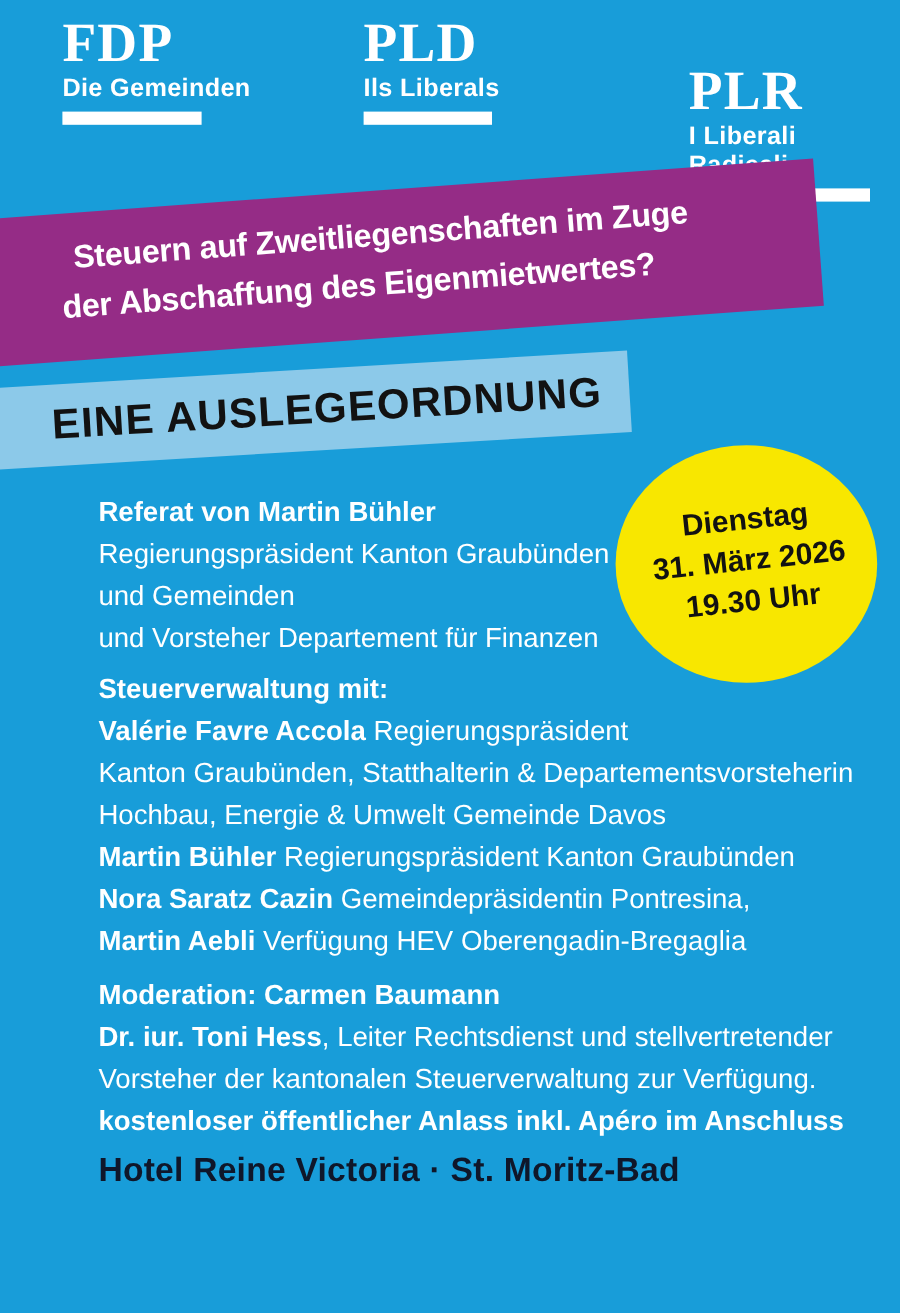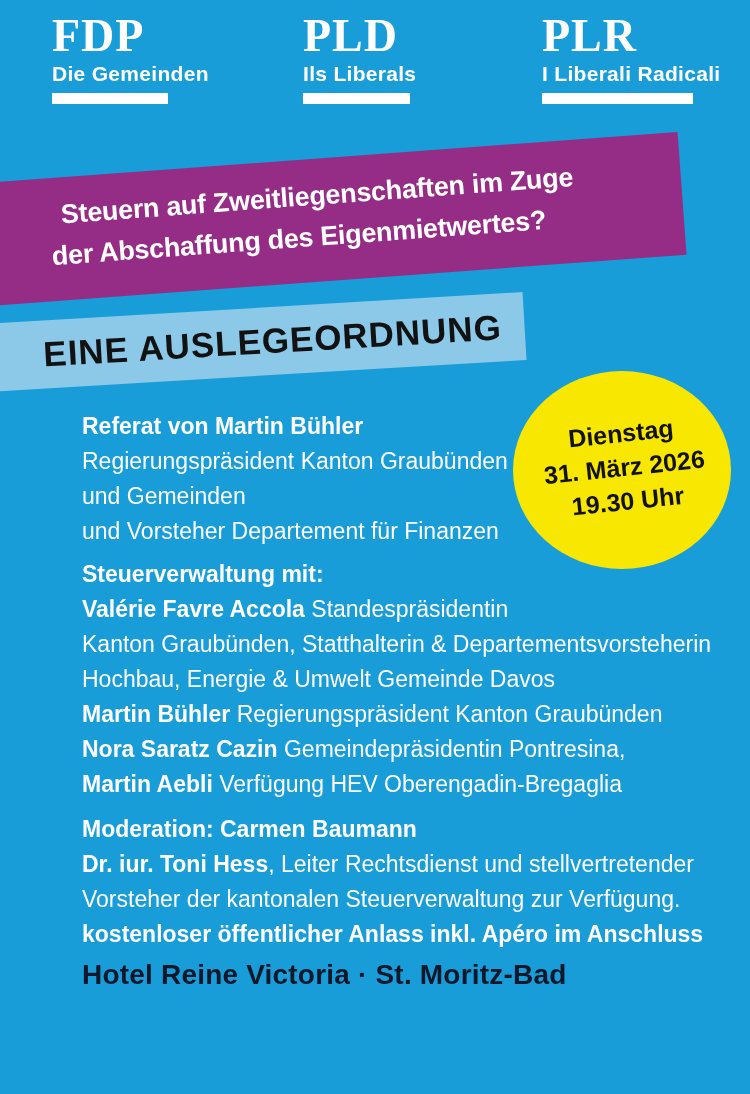--- a/index.html
+++ b/index.html
@@ -5,21 +5,21 @@
   html,body{margin:0;padding:0;}
   .poster{
     position:relative; width:750px; height:1094px; overflow:hidden;
     background:#189DD9;
     font-family:"Liberation Sans", sans-serif;
   }
   
   .logo{position:absolute; top:14px;}
   .logo-fdp{left:52px;}
   .logo-pld{left:303px;}
-  .logo-plr{left:542px;}
+  .logo-plr{left:574px;margin-top:40px;}
   .logo-abbr{
     font-family:"Liberation Serif", serif; font-weight:bold;
     font-size:46px; line-height:0.95; color:#ffffff; letter-spacing:1px;
   }
   .logo-name{font-size:21px; font-weight:bold; color:#ffffff; margin-top:4px; letter-spacing:0.3px;}
   .logo-bar{height:11px; background:#ffffff; margin-top:7px;}
   .logo-fdp .logo-bar{width:116px;}
   .logo-pld .logo-bar{width:107px;}
   .logo-plr .logo-bar{width:151px;}
   
@@ -102,21 +102,21 @@
 
     <p class="b">Referat von Martin Bühler</p>
     <p>Regierungspräsident Kanton Graubünden</p>
     <p>und Gemeinden</p>
     <p>und Vorsteher Departement für Finanzen</p>
 
     <p class="b mt8">Steuerverwaltung mit:</p>
 
     <p>
       <span class="b">Valérie Favre Accola</span>
-      <span>Standespräsidentin</span>
+      <span>Regierungspräsident</span>
     </p>
     <p>Kanton Graubünden, Statthalterin &amp; Departementsvorsteherin</p>
     <p>Hochbau, Energie &amp; Umwelt Gemeinde Davos</p>
 
     <p>
       <span class="b">Martin Bühler</span>
       <span>Regierungspräsident Kanton Graubünden</span>
     </p>
 
     <p>

